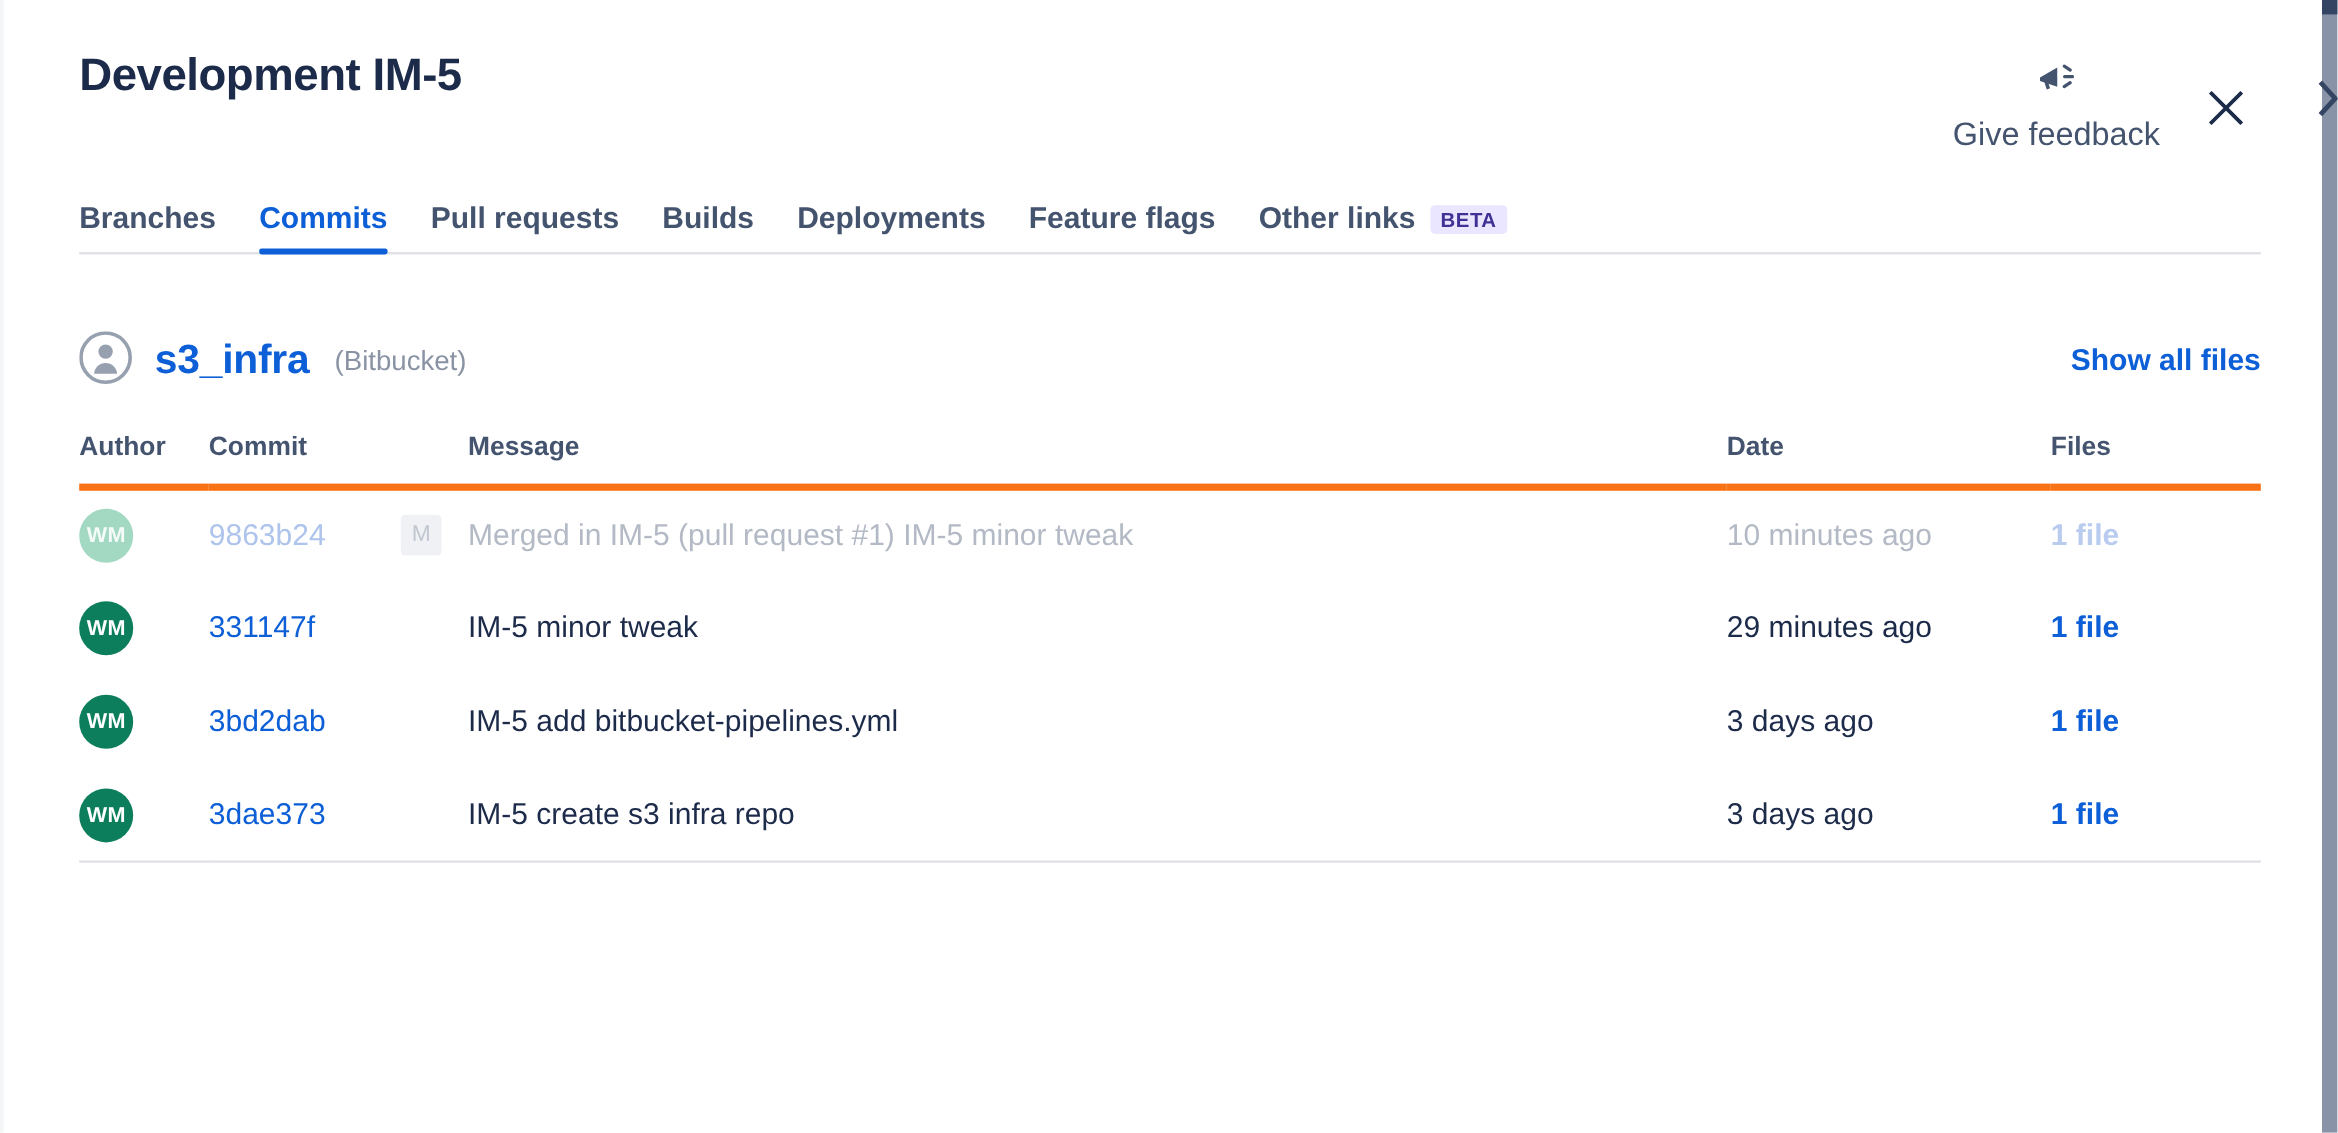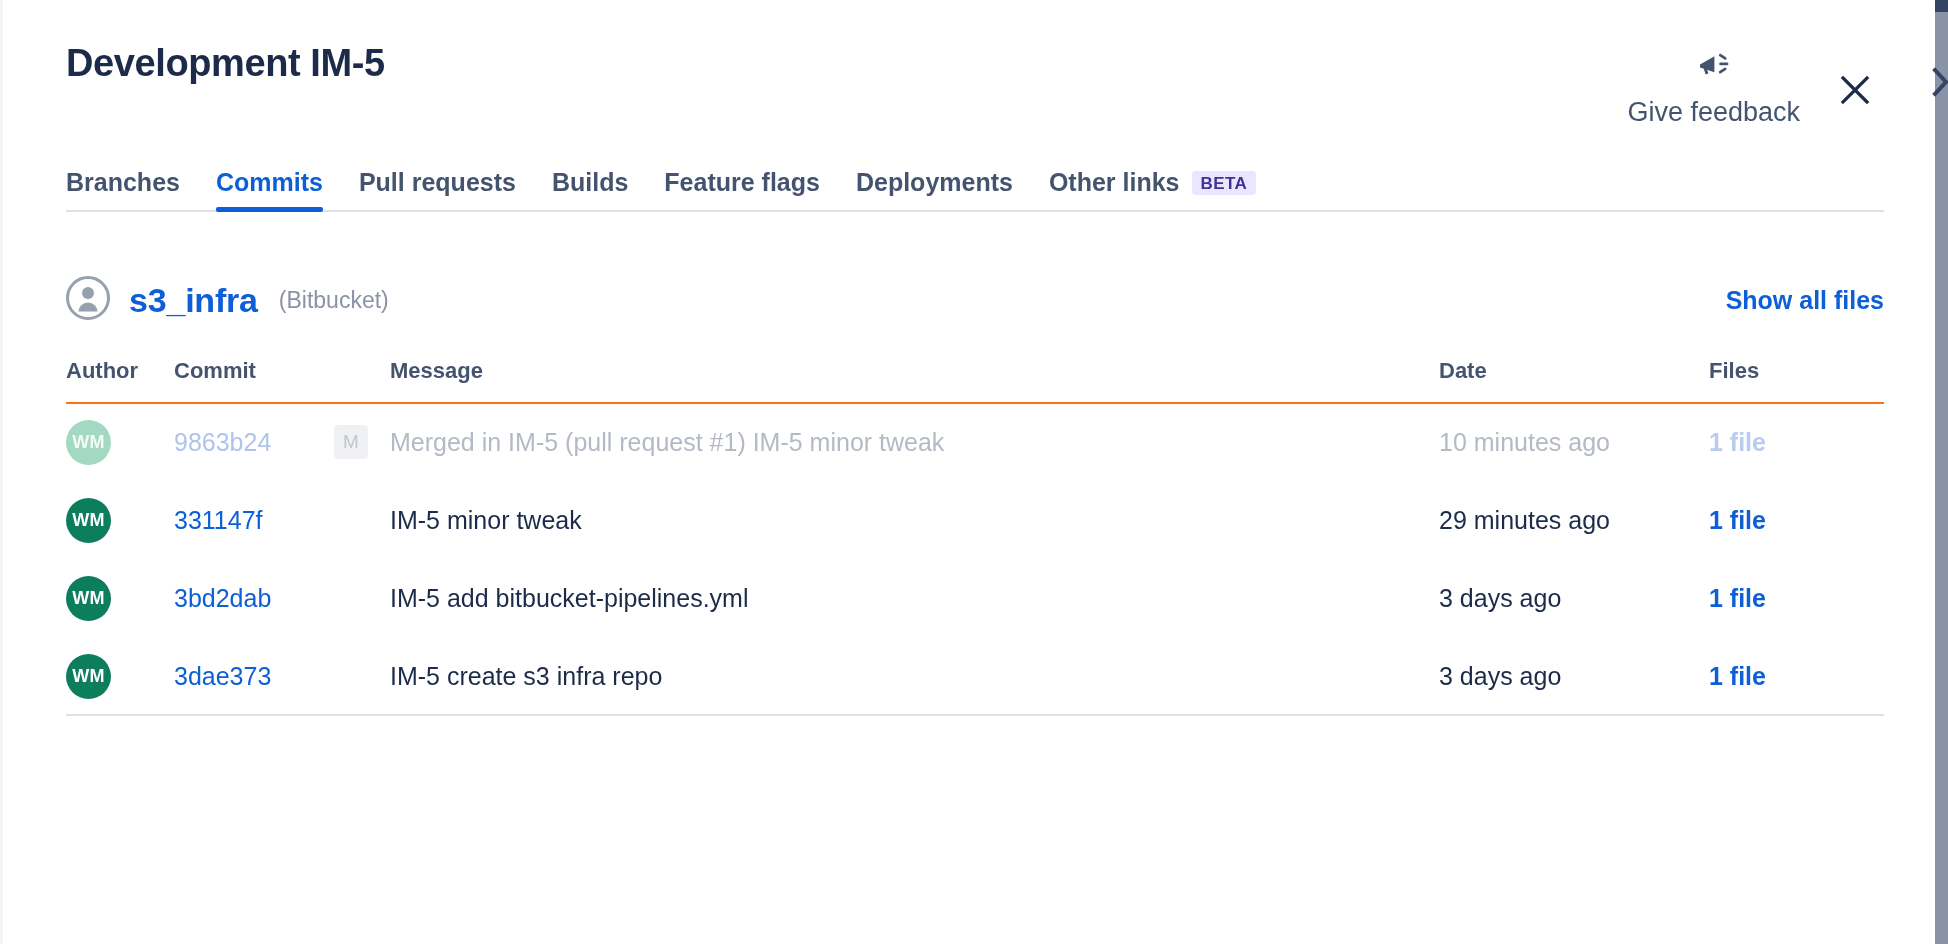--- a/index.html
+++ b/index.html
@@ -172,21 +172,21 @@
     border-collapse: collapse;
     margin-top: 34px;
     table-layout: fixed;
   }
   table.commits th {
     text-align: left;
     font-size: 22px;
     font-weight: 700;
     color: #44546F;
     padding: 0 0 18px 0;
-    border-bottom: 2px solid #f97316;
+    border-bottom: 6px solid #f97316;
   }
   table.commits td {
     padding: 0;
     vertical-align: middle;
     border-bottom: 2px solid transparent;
   }
   table.commits tr.commit-row { height: 78px; }
   table.commits tr.commit-row:last-child td {
     border-bottom: 2px solid #DFE1E6;
   }
@@ -321,24 +321,24 @@
       <button class="tab active">
         <span>Commits</span>
       </button>
       <button class="tab">
         <span>Pull requests</span>
       </button>
       <button class="tab">
         <span>Builds</span>
       </button>
       <button class="tab">
+        <span>Deployments</span>
+      </button>
+      <button class="tab">
         <span>Feature flags</span>
-      </button>
-      <button class="tab">
-        <span>Deployments</span>
       </button>
       <button class="tab">
         <span>Other links</span>
         <span class="beta-badge">BETA</span>
       </button>
     </div>
   </div>
 
   <div class="content">
 

